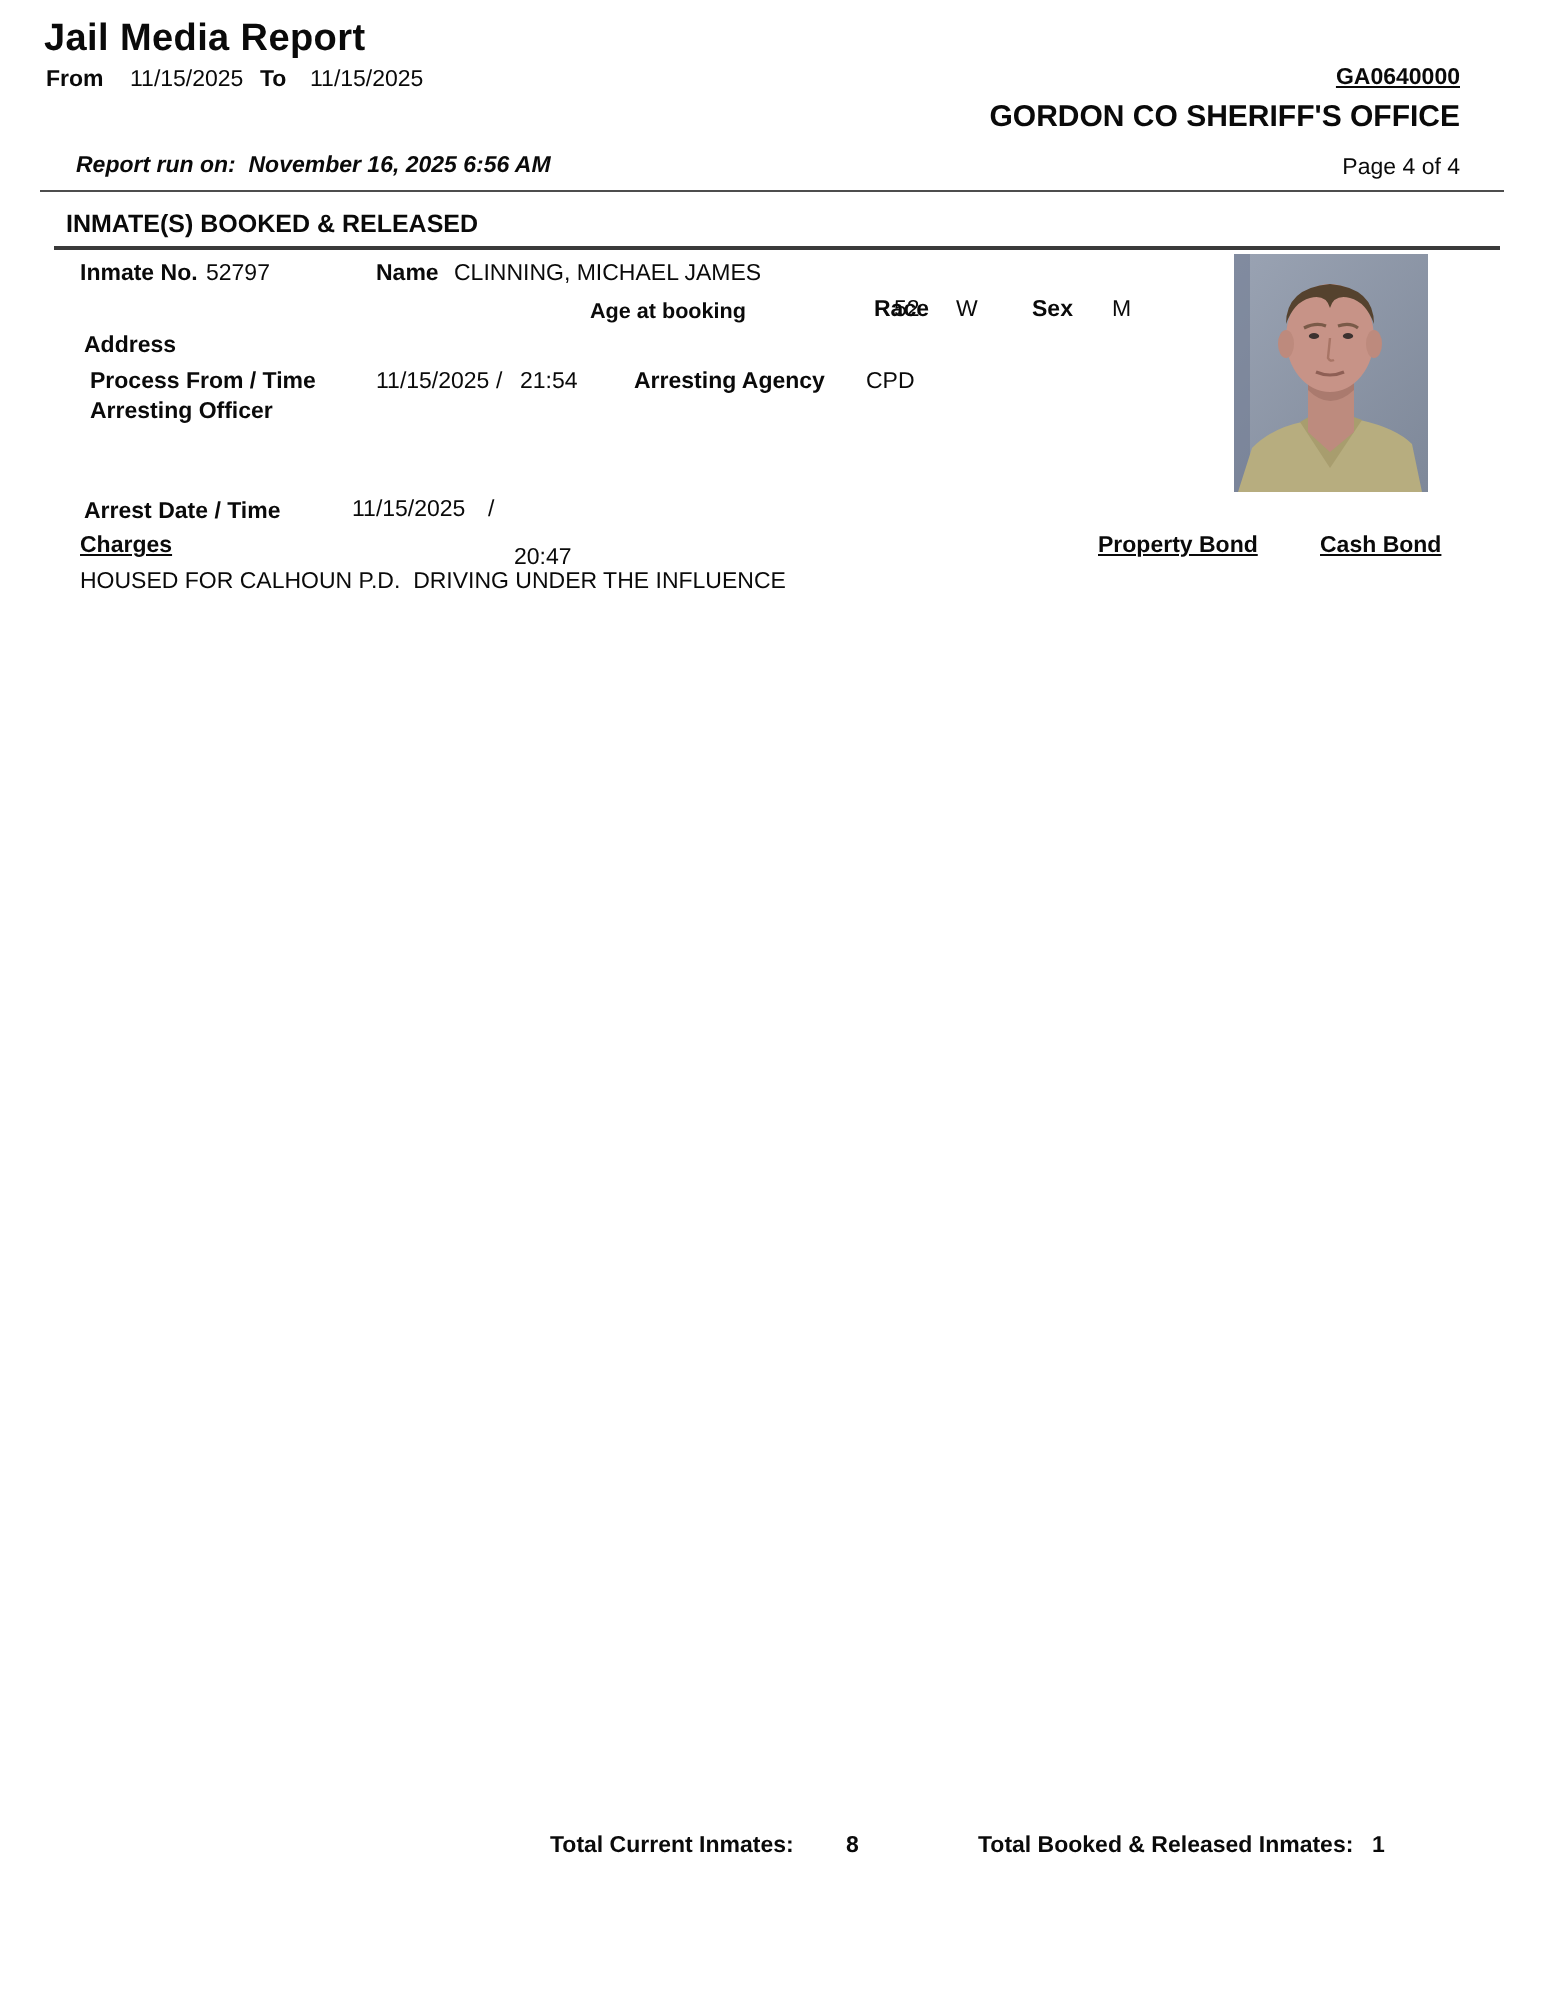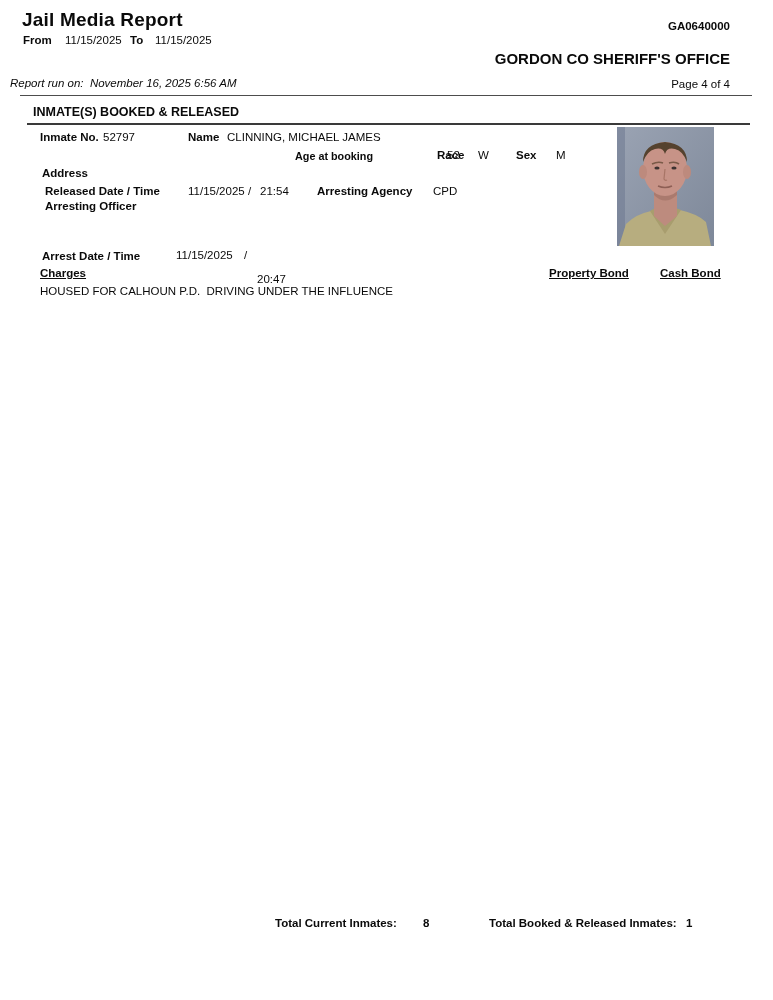--- a/index.html
+++ b/index.html
@@ -32,23 +32,23 @@
 <div class="page">
 
   <div class="abs b t19" style="left:22px;top:9px;">Jail Media Report</div>
 
   <div class="abs b t11" style="left:23px;top:34px;">From</div>
   <div class="abs t11" style="left:65px;top:34px;">11/15/2025</div>
   <div class="abs b t11" style="left:130px;top:34px;">To</div>
   <div class="abs t11" style="left:155px;top:34px;">11/15/2025</div>
 
   <div class="abs b t15 right" style="right:43px;top:10px;width:400px;">GORDON CO SHERIFF'S OFFICE</div>
-  <div class="abs b t11 right" style="right:43px;top:20px;width:200px;">GA0640000</div>
+  <div class="abs b t11 right" style="right:43px;top:33px;width:200px;text-decoration:underline;">GA0640000</div>
 
-  <div class="abs i t11" style="left:10px;top:77px;"><span>Report run on:</span>  <span>November 16, 2025 6:56 AM</span></div>
+  <div class="abs i t11" style="left:38px;top:77px;font-weight:bold;"><span>Report run on:</span>  <span>November 16, 2025 6:56 AM</span></div>
   <div class="abs t11 right" style="right:43px;top:78px;width:150px;">Page 4 of 4</div>
 
   <div class="hline" style="left:20px;top:95px;width:732px;"></div>
 
   <div class="abs b t12" style="left:33px;top:105px;">INMATE(S) BOOKED &amp; RELEASED</div>
   <div class="hline2" style="left:27px;top:123px;width:723px;"></div>
 
   <div class="abs b t11" style="left:40px;top:131px;">Inmate No.</div>
   <div class="abs t11" style="left:103px;top:131px;">52797</div>
   <div class="abs b t11" style="left:188px;top:131px;">Name</div>
@@ -57,21 +57,21 @@
   <div class="abs b t10" style="left:295px;top:150px;">Age at booking</div>
   <div class="abs t11" style="left:400px;top:149px;padding-left:47px;">52</div>
   <div class="abs b t11" style="left:437px;top:149px;">Race</div>
   <div class="abs t11" style="left:478px;top:149px;">W</div>
   <div class="abs b t11" style="left:516px;top:149px;">Sex</div>
   <div class="abs t11" style="left:556px;top:149px;">M</div>
 
   <div class="abs b t11" style="left:42px;top:167px;">Address</div>
   <div class="abs t11" style="left:120px;top:167px;"></div>
 
-  <div class="abs b t11" style="left:45px;top:185px;">Released Date / Time</div>
+  <div class="abs b t11" style="left:45px;top:185px;">Process From / Time</div>
   <div class="abs t11" style="left:188px;top:185px;">11/15/2025</div>
   <div class="abs t11" style="left:248px;top:185px;">/</div>
   <div class="abs t11" style="left:260px;top:185px;">21:54</div>
   <div class="abs b t11" style="left:317px;top:185px;">Arresting Agency</div>
   <div class="abs t11" style="left:433px;top:185px;">CPD</div>
 
   <div class="abs b t11" style="left:45px;top:200px;">Arresting Officer</div>
   <div class="abs t11" style="left:170px;top:200px;"></div>
 
   <div class="abs b t11" style="left:42px;top:250px;">Arrest Date / Time</div>

